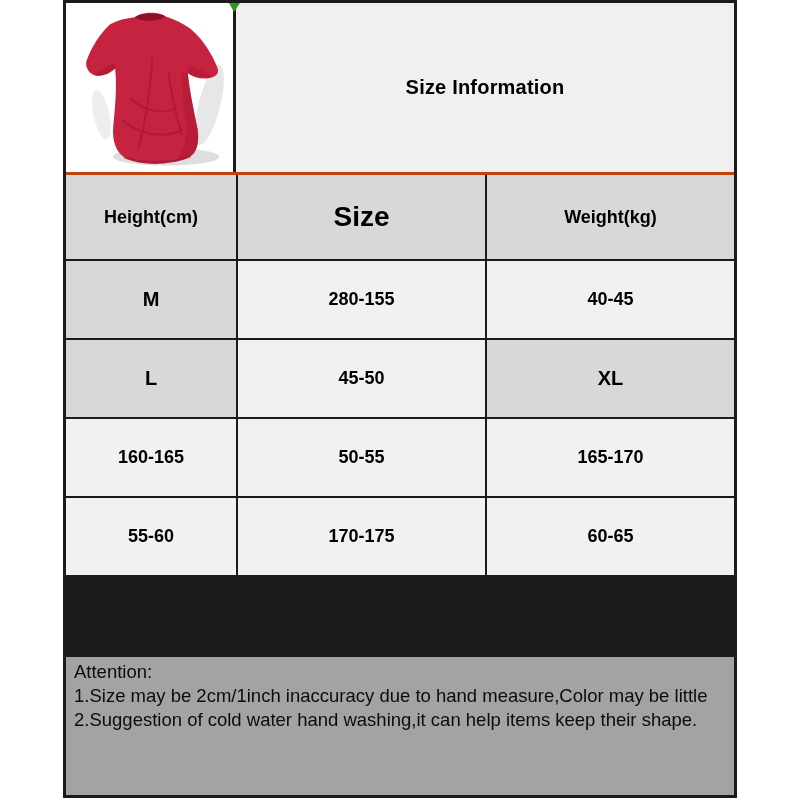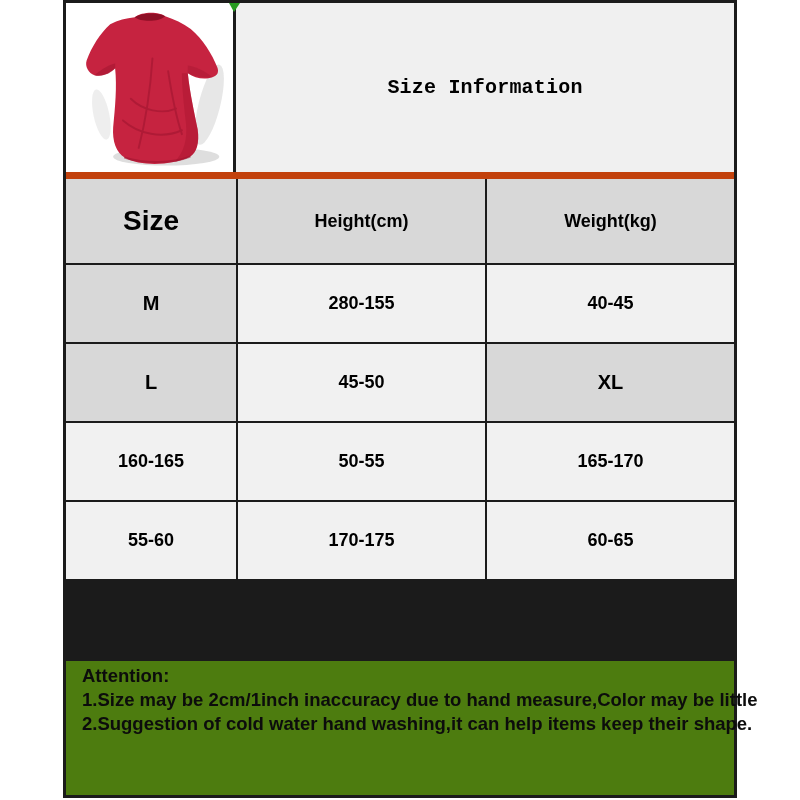--- a/index.html
+++ b/index.html
@@ -28,22 +28,21 @@
     box-sizing: border-box;
     background: #ffffff;
     display: flex;
     flex-direction: column;
   }
   
   .top-band {
     height: 169px;
     flex: 0 0 169px;
     display: flex;
-    border-bottom: 7px solid #c2410c;
-    font-family: Liberation Mono, monospace;
+    border-bottom: 3px solid #c2410c;
   }
   .img-cell {
     flex: 0 0 170px;
     width: 170px;
     border-right: 3px solid #1b1b1b;
     box-sizing: border-box;
     background: #ffffff;
     overflow: hidden;
   }
   .img-cell svg { display: block; width: 100%; height: 100%; }
@@ -101,28 +100,27 @@
   .dcell {
     background: #f1f1f1;
     font-weight: bold;
     font-size: 18px;
     color: #000000;
   }
   
   .attention {
     flex: 1;
     border-top: 3px solid #1b1b1b;
-    background: #4d7c0f;
-    padding: 3px 16px;
+    background: #a3a3a3;
+    padding: 3px 8px;
     box-sizing: border-box;
     font-size: 18.5px;
     line-height: 24px;
     color: #0c0c0c;
     white-space: nowrap;
-    font-weight: bold;
   }
   .attention div { height: 24px; }
 </style>
 </head>
 <body>
 
 <div class="page">
   <div class="sheet">
 
     <div class="top-band">
@@ -167,22 +165,22 @@
           <path d="M124,70 C130,73 140,75 149,74 C141,67 131,63 124,62 Z" fill="#9d142e" opacity="0.35"></path>
         </svg>
       </div>
       <div class="title-cell">
         <div class="green-flag"></div>
         <span class="title-text">Size Information</span>
       </div>
     </div>
 
     <div class="size-table">
+      <div class="cell hcell">Height(cm)</div>
       <div class="cell hcell size-head">Size</div>
-      <div class="cell hcell">Height(cm)</div>
       <div class="cell hcell">Weight(kg)</div>
 
       <div class="cell scell">M</div>
       <div class="cell dcell">280-155</div>
       <div class="cell dcell">40-45</div>
 
       <div class="cell scell">L</div>
       <div class="cell dcell">45-50</div>
 
       <div class="cell scell">XL</div>

